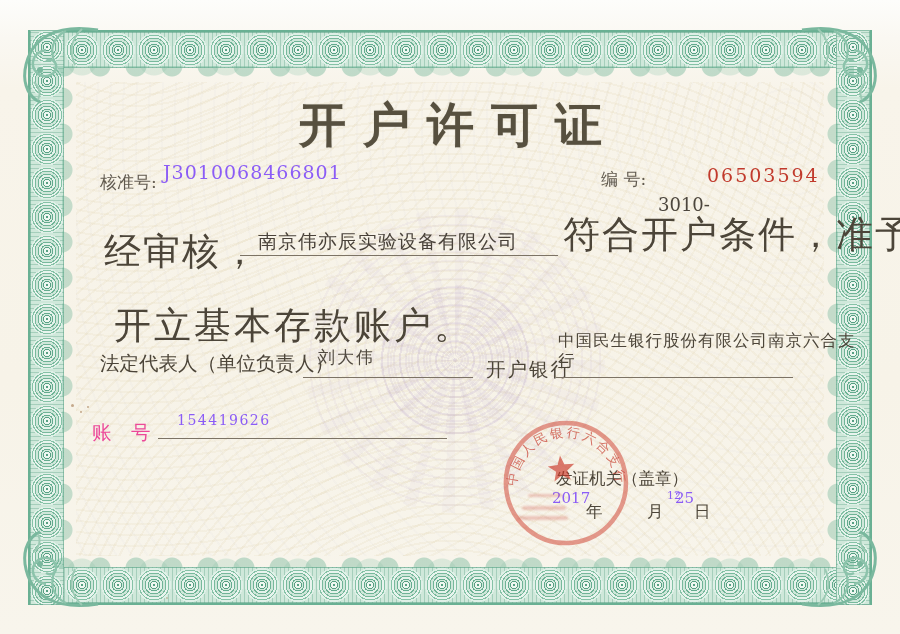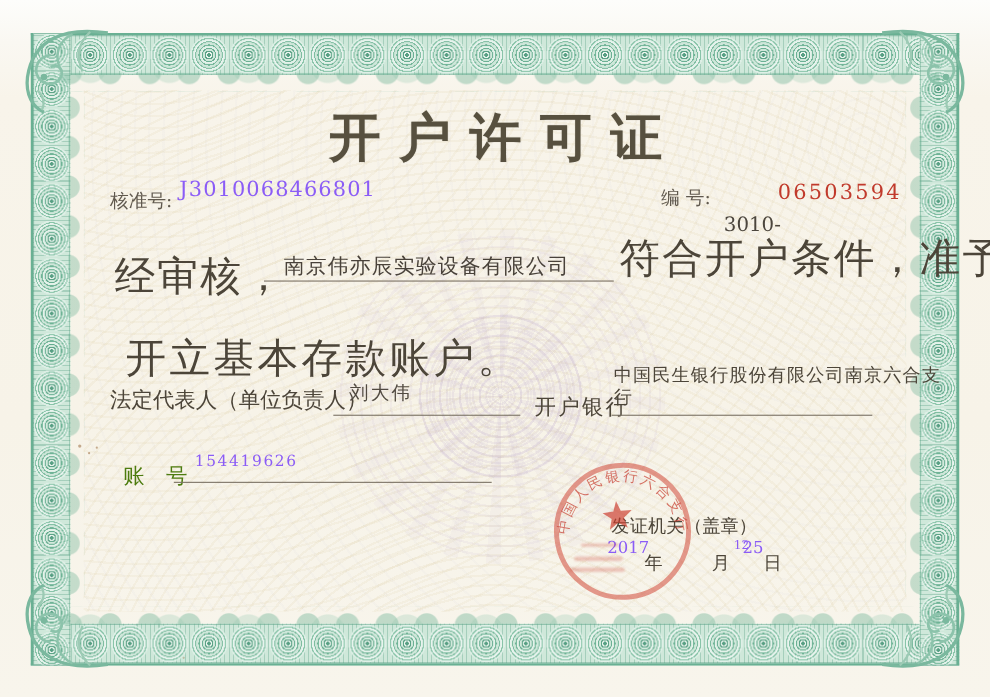--- a/index.html
+++ b/index.html
@@ -188,21 +188,21 @@
 <div class="t big" style="left:114px;top:279px;letter-spacing:3px;margin-top:22px;">开立基本存款账户。</div>
 
 <div class="t" style="left:100px;top:350px;font-size:19.5px;color:#4c4539;">法定代表人（单位负责人）</div>
 <div class="t" style="left:318px;top:346px;font-size:17px;letter-spacing:2px;color:#514a41;">刘大伟</div>
 <div class="underline" style="left:303px;top:377px;width:170px;"></div>
 
 <div class="t" style="left:486px;top:356px;font-size:19.5px;letter-spacing:2px;color:#4c4539;">开户银行</div>
 <div class="t" style="left:558px;top:331px;font-size:16.5px;line-height:19.5px;letter-spacing:1px;color:#4c4539;white-space:normal;width:302px;">中国民生银行股份有限公司南京六合支行</div>
 <div class="underline" style="left:556px;top:377px;width:237px;"></div>
 
-<div class="t" style="left:112px;top:419px;font-size:19.5px;color:#4d7c0f;">账　号</div>
+<div class="t" style="left:92px;top:419px;font-size:19.5px;color:#ec4899;">账　号</div>
 <div class="t fill-serif" style="left:177px;top:412px;font-size:14px;letter-spacing:1.5px;">154419626</div>
 <div class="underline" style="left:158px;top:438px;width:289px;"></div>
 
 <div class="t" style="left:556px;top:468px;font-size:16.5px;color:#4c4539;">发证机关（盖章）</div>
 <div class="t fill-serif" style="left:552px;top:489px;font-size:15px;text-align:center;">2017</div>
 <div class="t fill-serif" style="left:635px;top:489px;font-size:11px;margin-left:32px;">12</div>
 <div class="t fill-serif" style="left:675px;top:489px;font-size:15px;">25</div>
 <div class="t" style="left:586px;top:501px;font-size:16.5px;color:#4c4539;">年</div>
 <div class="t" style="left:647px;top:501px;font-size:16.5px;color:#4c4539;">月</div>
 <div class="t" style="left:694px;top:501px;font-size:16.5px;color:#4c4539;">日</div>

